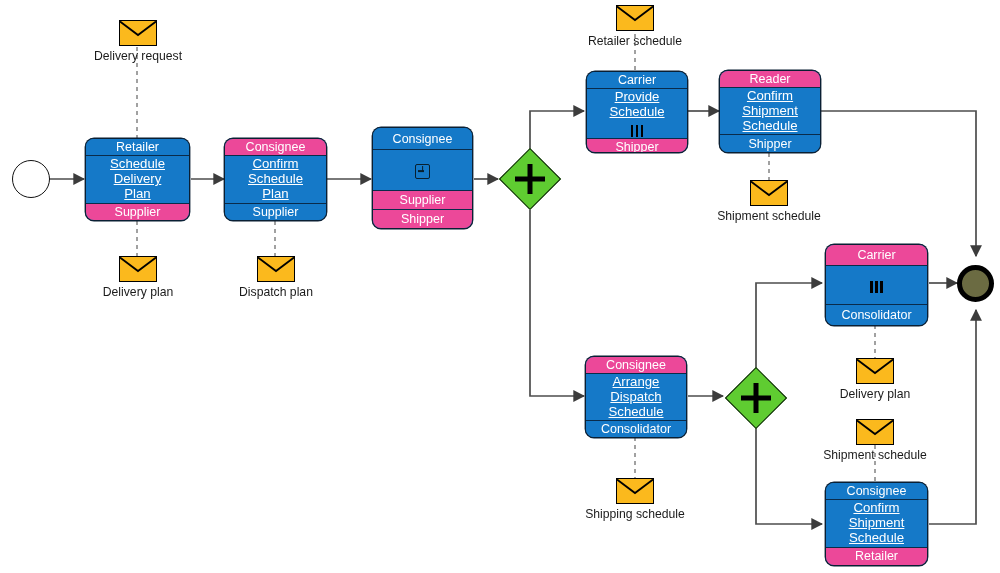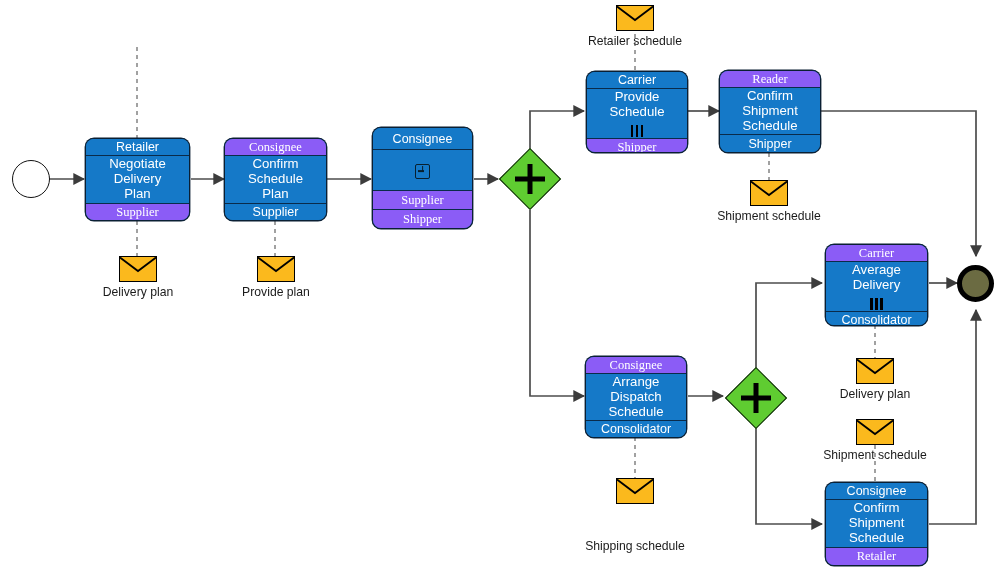--- a/index.html
+++ b/index.html
@@ -44,32 +44,32 @@
     display: flex;
     align-items: center;
     justify-content: center;
     padding: 1px 3px;
   }
   .band-light {
     background: #1579c8;
     font-size: 12.5px;
   }
   .band-dark {
-    background: #8b5cf6;
+    background: #ec4899;
     font-size: 12.5px;
-    font-family: Liberation Serif, serif;
   }
   .band-sep-top { border-top: 1.4px solid #0a2b4a; }
   .band-body {
     background: #1579c8;
     flex: 1 1 auto;
     font-size: 13.2px;
     flex-direction: column;
     gap: 2px;
     position: relative;
+    text-decoration: underline;
   }
   .band-body .body-text {
     text-align: center;
     width: 100%;
     white-space: pre-line;
   }
   
   .marker-multi {
     display: inline-flex;
     gap: 2.5px;
@@ -237,21 +237,21 @@
 
   <div class="gateway" style="left:726px; top:368px; width:60px; height:60px;">
     <div class="diamond"></div>
     <div class="plus-v"></div>
     <div class="plus-h"></div>
   </div>
 
   <div class="task" style="left:85px; top:138px; width:105px; height:83px;">
     <div class="band band-light" style="height:20px;">Retailer</div>
     <div class="band band-body band-sep-top">
-      <span class="body-text">Negotiate Delivery
+      <span class="body-text">Schedule Delivery
 Plan</span>
     </div>
     <div class="band band-dark band-sep-top" style="height:21px;">Supplier</div>
   </div>
 
   <div class="task" style="left:224px; top:138px; width:103px; height:83px;">
     <div class="band band-dark" style="height:20px;">Consignee</div>
     <div class="band band-body band-sep-top">
       <span class="body-text">Confirm Schedule
 Plan</span>
@@ -295,77 +295,84 @@
     <div class="band band-body band-sep-top">
       <span class="body-text">Arrange Dispatch
 Schedule</span>
     </div>
     <div class="band band-light band-sep-top" style="height:21px;">Consolidator</div>
   </div>
 
   <div class="task" style="left:825px; top:244px; width:103px; height:82px;">
     <div class="band band-dark" style="height:20px;">Carrier</div>
     <div class="band band-body band-sep-top">
-      <span class="body-text">Average Delivery</span>
       <span class="marker-multi">
         <i></i>
           <i></i>
           <i></i>
       </span>
     </div>
     <div class="band band-light band-sep-top" style="height:21px;">Consolidator</div>
   </div>
 
   <div class="task" style="left:825px; top:482px; width:103px; height:84px;">
     <div class="band band-light" style="height:20px;">Consignee</div>
     <div class="band band-body band-sep-top">
       <span class="body-text">Confirm Shipment
 Schedule</span>
     </div>
     <div class="band band-dark band-sep-top" style="height:22px;">Retailer</div>
   </div>
 
+  <div class="dataobj" style="left:88px; top:20px; width:100px;">
+    <div class="envelope">
+      <svg viewBox="0 0 38 26" xmlns="http://www.w3.org/2000/svg">
+        <path d="M 1 1.5 L 19 15 L 37 1.5" fill="none" stroke="#000000" stroke-width="1.8"></path>
+      </svg>
+    </div>
+    <div class="dataobj-label">Delivery request</div>
+  </div>
 
   <div class="dataobj" style="left:88px; top:256px; width:100px;">
     <div class="envelope">
       <svg viewBox="0 0 38 26" xmlns="http://www.w3.org/2000/svg">
         <path d="M 1 1.5 L 19 15 L 37 1.5" fill="none" stroke="#000000" stroke-width="1.8"></path>
       </svg>
     </div>
     <div class="dataobj-label">Delivery plan</div>
   </div>
 
   <div class="dataobj" style="left:226px; top:256px; width:100px;">
     <div class="envelope">
       <svg viewBox="0 0 38 26" xmlns="http://www.w3.org/2000/svg">
         <path d="M 1 1.5 L 19 15 L 37 1.5" fill="none" stroke="#000000" stroke-width="1.8"></path>
       </svg>
     </div>
-    <div class="dataobj-label">Provide plan</div>
+    <div class="dataobj-label">Dispatch plan</div>
   </div>
 
   <div class="dataobj" style="left:580px; top:5px; width:110px;">
     <div class="envelope">
       <svg viewBox="0 0 38 26" xmlns="http://www.w3.org/2000/svg">
         <path d="M 1 1.5 L 19 15 L 37 1.5" fill="none" stroke="#000000" stroke-width="1.8"></path>
       </svg>
     </div>
     <div class="dataobj-label">Retailer schedule</div>
   </div>
 
   <div class="dataobj" style="left:710px; top:180px; width:118px;">
     <div class="envelope">
       <svg viewBox="0 0 38 26" xmlns="http://www.w3.org/2000/svg">
         <path d="M 1 1.5 L 19 15 L 37 1.5" fill="none" stroke="#000000" stroke-width="1.8"></path>
       </svg>
     </div>
     <div class="dataobj-label">Shipment schedule</div>
   </div>
 
-  <div class="dataobj" style="left:578px; top:478px; width:114px;gap:32px;">
+  <div class="dataobj" style="left:578px; top:478px; width:114px;">
     <div class="envelope">
       <svg viewBox="0 0 38 26" xmlns="http://www.w3.org/2000/svg">
         <path d="M 1 1.5 L 19 15 L 37 1.5" fill="none" stroke="#000000" stroke-width="1.8"></path>
       </svg>
     </div>
     <div class="dataobj-label">Shipping schedule</div>
   </div>
 
   <div class="dataobj" style="left:825px; top:358px; width:100px;">
     <div class="envelope">

